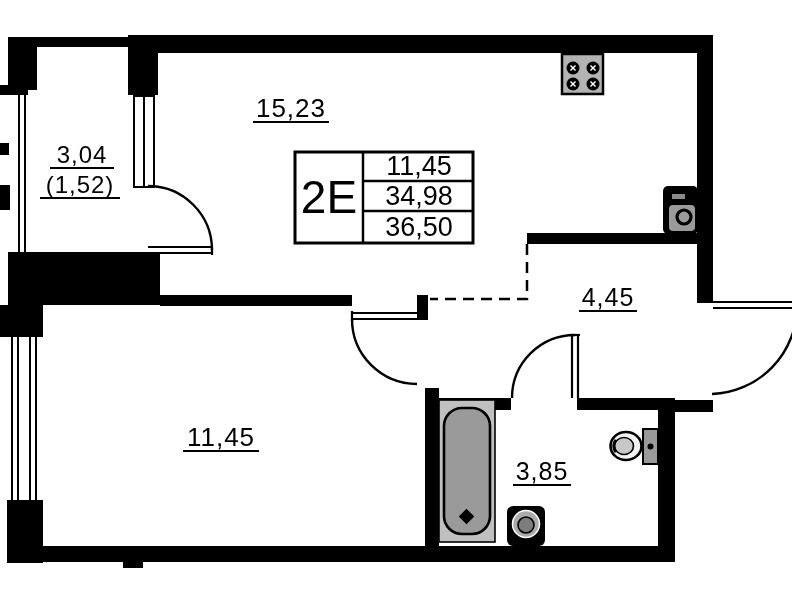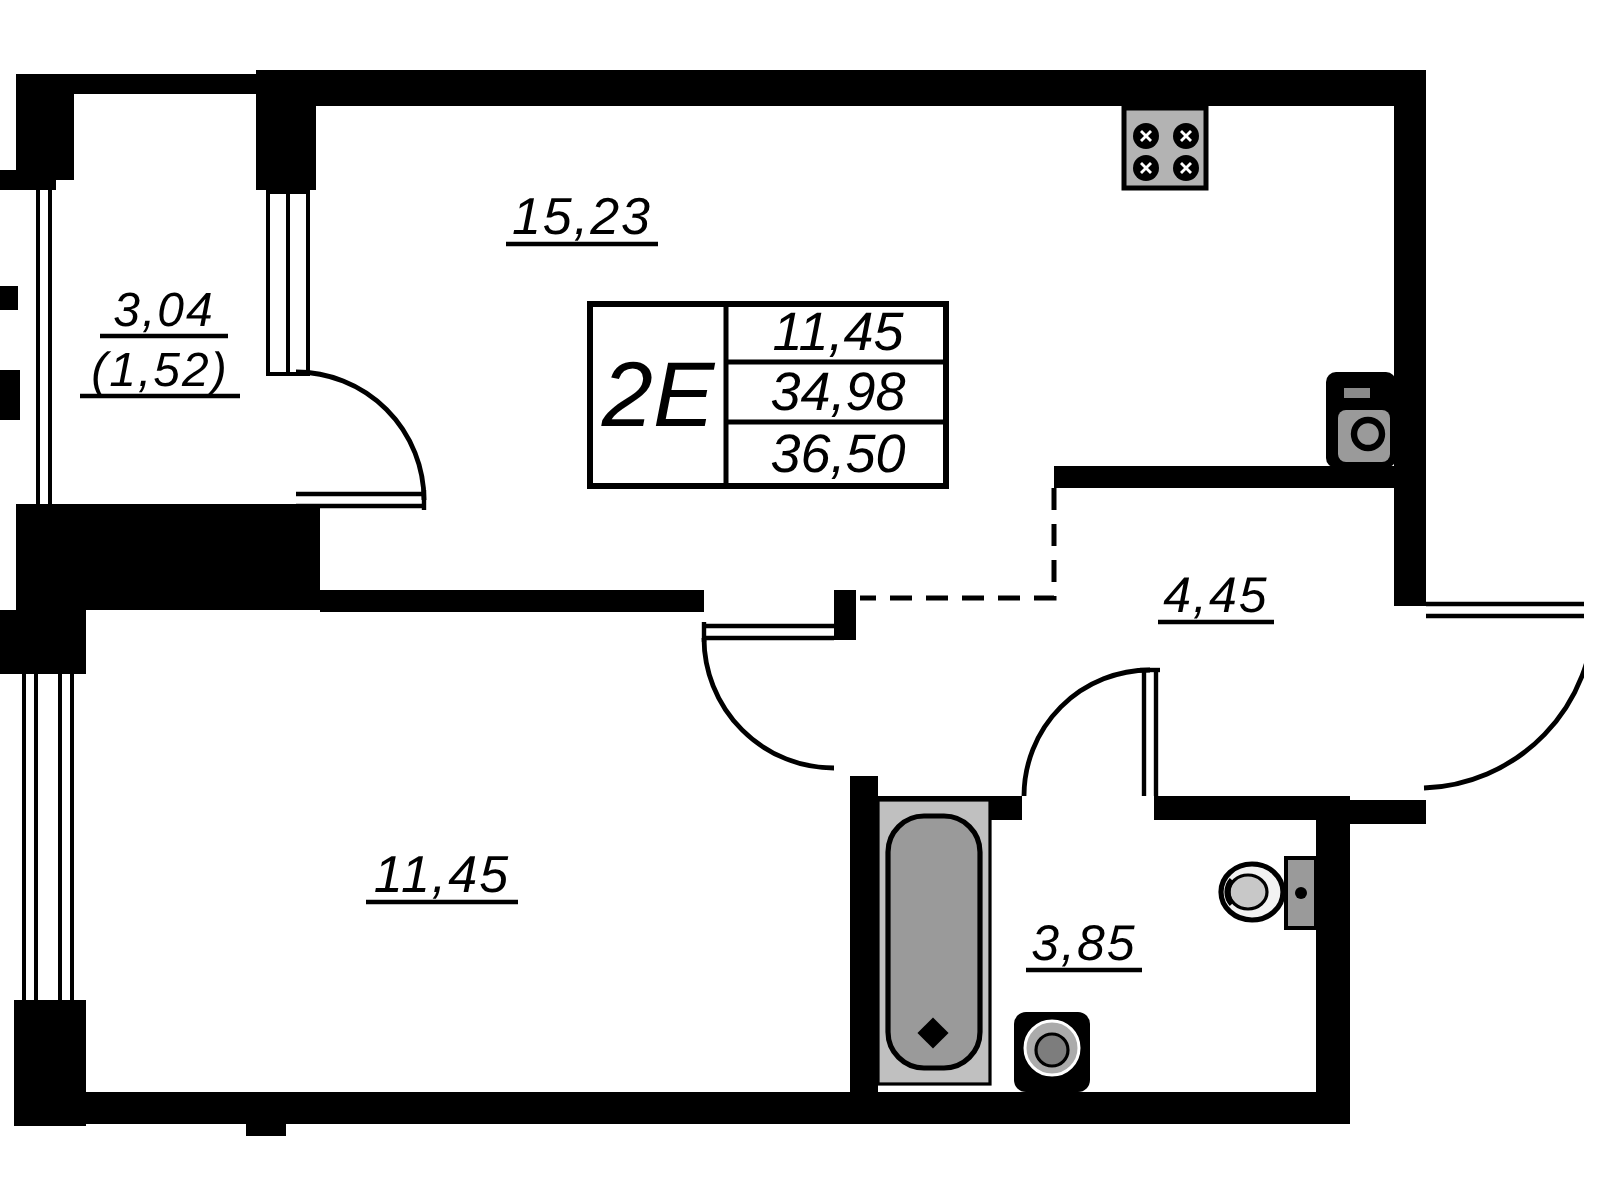--- a/index.html
+++ b/index.html
@@ -1,16 +1,16 @@
 <!DOCTYPE html>
 <html><head>
 <meta charset="utf-8">
 <style>
   html,body{margin:0;padding:0;background:#ffffff;}
-  .page{width:792px;height:600px;position:relative;background:#fff;overflow:hidden;font-style:italic;}
+  .page{width:792px;height:600px;position:relative;background:#fff;overflow:hidden;}
   svg{display:block;}
   .lbl{font-family:"Liberation Sans",sans-serif;fill:#000;letter-spacing:1px;}
   .lbl-26{font-size:26px;}
   .lbl-25{font-size:25px;}
   .lbl-24{font-size:24px;}
   .tbl-num{font-family:"Liberation Sans",sans-serif;font-size:27px;fill:#000;}
   .tbl-unit{font-family:"Liberation Sans",sans-serif;font-size:46px;fill:#000;}
   .wall{fill:#000;}
   .thin{stroke:#000;stroke-width:2;fill:none;}
   .leaf{stroke:#000;stroke-width:2.2;fill:none;}

